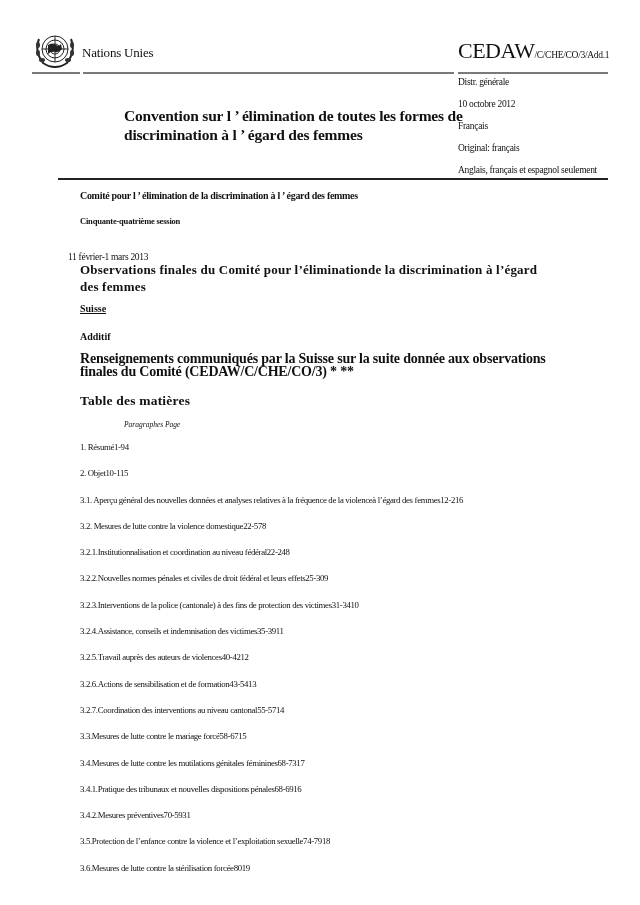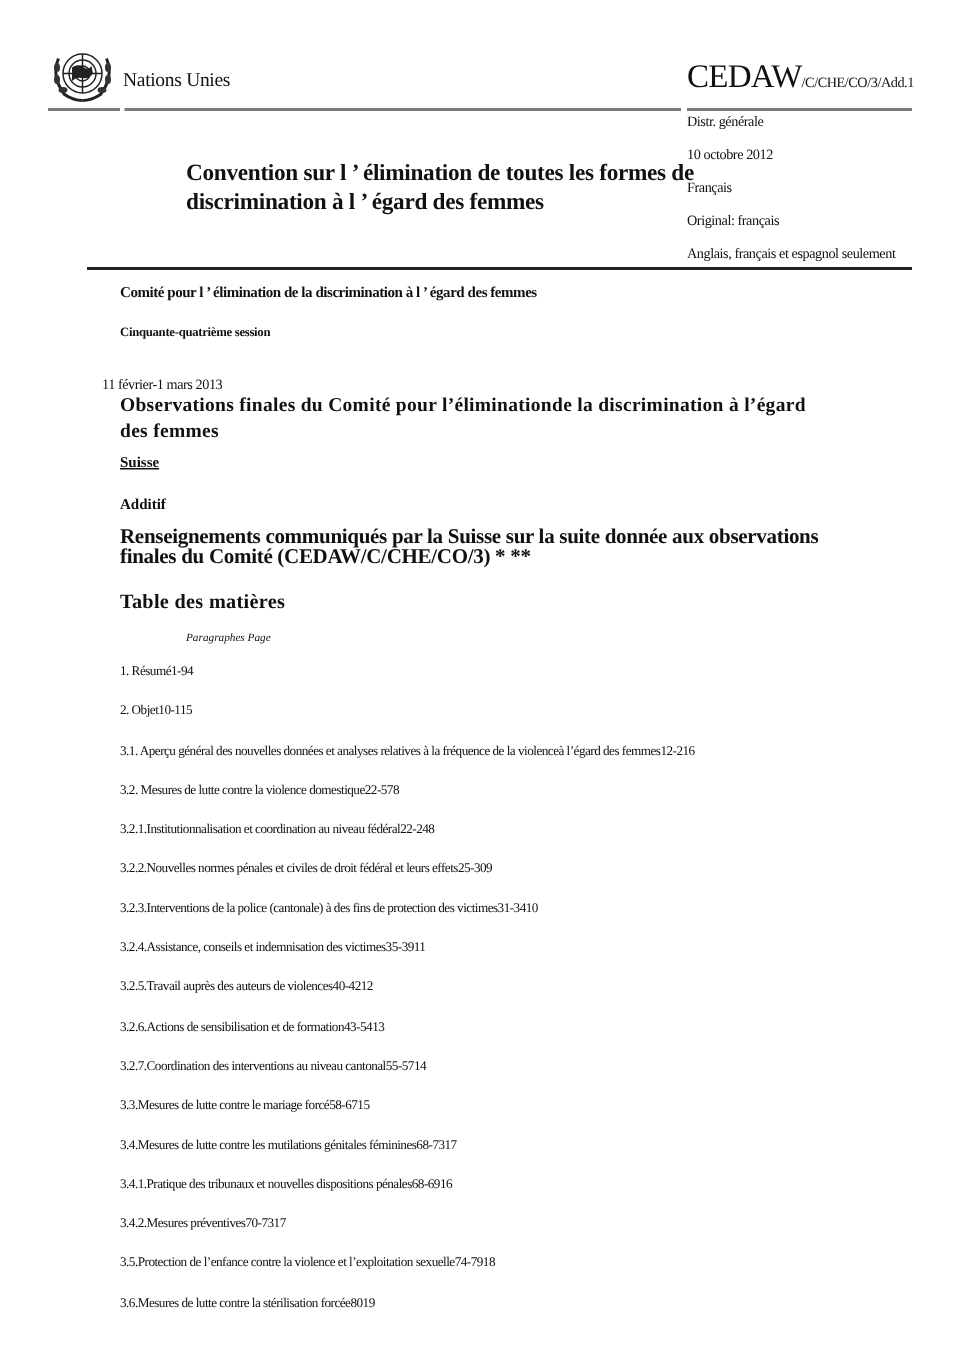--- a/index.html
+++ b/index.html
@@ -106,17 +106,17 @@
   <li class="toc-item">3.2.1.Institutionnalisation et coordination au niveau fédéral22-248</li>
   <li class="toc-item">3.2.2.Nouvelles normes pénales et civiles de droit fédéral et leurs effets25-309</li>
   <li class="toc-item">3.2.3.Interventions de la police (cantonale) à des fins de protection des victimes31-3410</li>
   <li class="toc-item">3.2.4.Assistance, conseils et indemnisation des victimes35-3911</li>
   <li class="toc-item">3.2.5.Travail auprès des auteurs de violences40-4212</li>
   <li class="toc-item">3.2.6.Actions de sensibilisation et de formation43-5413</li>
   <li class="toc-item">3.2.7.Coordination des interventions au niveau cantonal55-5714</li>
   <li class="toc-item">3.3.Mesures de lutte contre le mariage forcé58-6715</li>
   <li class="toc-item">3.4.Mesures de lutte contre les mutilations génitales féminines68-7317</li>
   <li class="toc-item">3.4.1.Pratique des tribunaux et nouvelles dispositions pénales68-6916</li>
-  <li class="toc-item">3.4.2.Mesures préventives70-7317</li>
+  <li class="toc-item">3.4.2.Mesures préventives70-5931</li>
   <li class="toc-item">3.5.Protection de l’enfance contre la violence et l’exploitation sexuelle74-7918</li>
   <li class="toc-item">3.6.Mesures de lutte contre la stérilisation forcée8019</li>
 
 </ul>
 
 </body></html>

